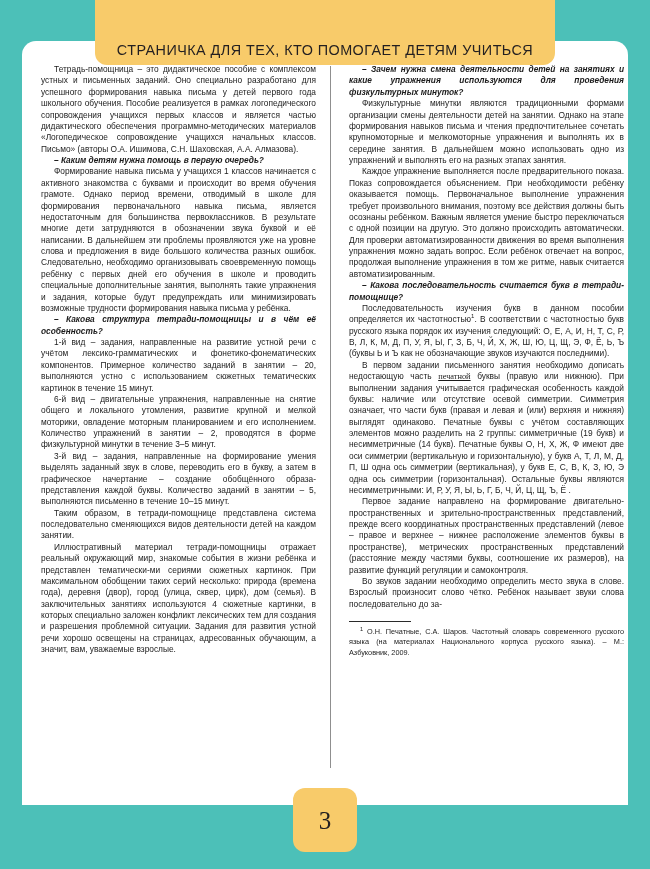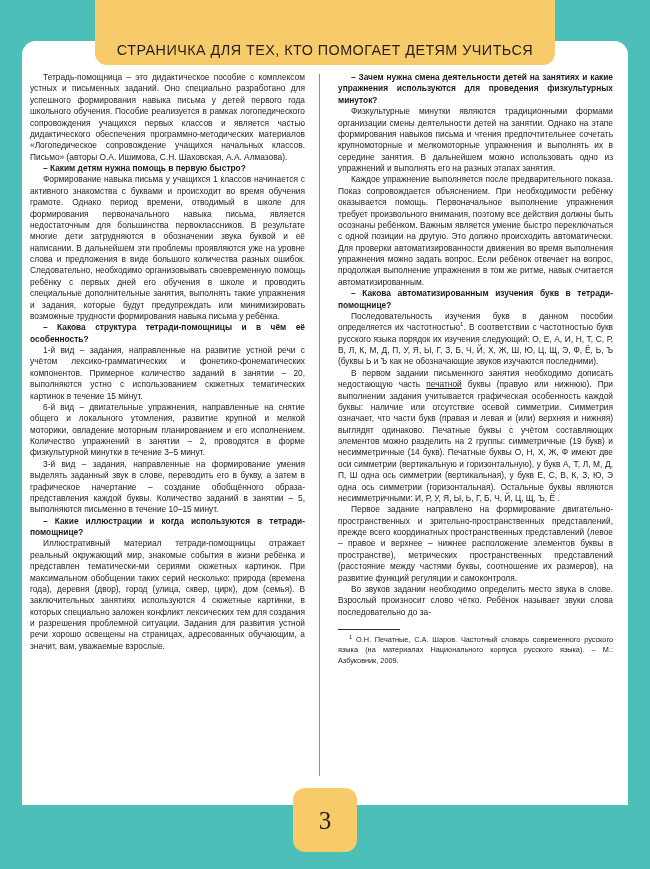--- a/index.html
+++ b/index.html
@@ -55,25 +55,26 @@
     font-weight: 400;
     white-space: nowrap;
     font-family: "Liberation Sans", sans-serif;
     margin-top: 19px;
   }
 
   
   #columns {
     position: absolute;
     left: 22px;
-    top: 72px;
+    top: 64px;
     width: 606px;
     height: 720px;
     display: flex;
     z-index: 3;
+    justify-content: flex-end;
   }
   .col {
     width: 289px;
     box-sizing: border-box;
     font-size: 8.35px;
     line-height: 1.365;
     color: #1c1c1c;
     text-align: justify;
     text-justify: inter-word;
     hyphens: manual;
@@ -89,23 +90,24 @@
     align-self: flex-start;
   }
 
   p {
     margin: 0;
     text-indent: 13px;
   }
   p.q {
     font-weight: bold;
     text-indent: 13px;
+    font-style: italic;
   }
   .em { }
-  .u { text-decoration: underline; }
+  .u { text-decoration: underline; font-family: Liberation Serif, serif; }
   sup.fn {
     font-size: 6px;
     vertical-align: super;
     line-height: 0;
   }
 
   
   #footnote {
     margin-top: 11px;
   }
@@ -157,38 +159,38 @@
   <div id="white-sheet"></div>
 
   <div id="header-banner">
     <div id="header-title">СТРАНИЧКА ДЛЯ ТЕХ, КТО ПОМОГАЕТ ДЕТЯМ УЧИТЬСЯ</div>
   </div>
 
   <div id="columns">
 
     <div class="col left" id="left-col">
         <p>Тетрадь-помощница – это дидактическое пособие с комплексом устных и письменных заданий. Оно специально разработано для успешного формирования навыка письма у детей первого года школьного обучения. Пособие реализуется в рамках логопедического сопровождения учащихся первых классов и является частью дидактического обеспечения программно-методических материалов «Логопедическое сопровождение учащихся начальных классов. Письмо» (авторы О.А. Ишимова, С.Н. Шаховская, А.А. Алмазова).</p>
-        <p class="q">– Каким детям нужна помощь в первую быстро?</p>
+        <p class="q">– Каким детям нужна помощь в первую очередь?</p>
         <p>Формирование навыка письма у учащихся 1 классов начинается с активного знакомства с буквами и происходит во время обучения грамоте. Однако период времени, отводимый в школе для формирования первоначального навыка письма, является недостаточным для большинства первоклассников. В результате многие дети затрудняются в обозначении звука буквой и её написании. В дальнейшем эти проблемы проявляются уже на уровне слова и предложения в виде большого количества разных ошибок. Следовательно, необходимо организовывать своевременную помощь ребёнку с первых дней его обучения в школе и проводить специальные дополнительные занятия, выполнять такие упражнения и задания, которые будут предупреждать или минимизировать возможные трудности формирования навыка письма у ребёнка.</p>
         <p class="q">– Какова структура тетради-помощницы и в чём её особенность?</p>
         <p><span class="em">1-й вид</span> – задания, направленные на развитие устной речи с учётом лексико-грамматических и фонетико-фонематических компонентов. Примерное количество заданий в занятии – 20, выполняются устно с использованием сюжетных тематических картинок в течение 15 минут.</p>
         <p><span class="em">6-й вид</span> – двигательные упражнения, направленные на снятие общего и локального утомления, развитие крупной и мелкой моторики, овладение моторным планированием и его исполнением. Количество упражнений в занятии – 2, проводятся в форме физкультурной минутки в течение 3–5 минут.</p>
         <p><span class="em">3-й вид</span> – задания, направленные на формирование умения выделять заданный звук в слове, переводить его в букву, а затем в графическое начертание – создание обобщённого образа-представления каждой буквы. Количество заданий в занятии – 5, выполняются письменно в течение 10–15 минут.</p>
-        <p class="q">– Какие иллюстрации и когда используются в тетради-помощнице?</p>
+        <p>Таким образом, в тетради-помощнице представлена система последовательно сменяющихся видов деятельности детей на каждом занятии.</p>
         <p>Иллюстративный материал тетради-помощницы отражает реальный окружающий мир, знакомые события в жизни ребёнка и представлен тематически-ми сериями сюжетных картинок. При максимальном обобщении таких серий несколько: природа (времена года), деревня (двор), город (улица, сквер, цирк), дом (семья). В заключительных занятиях используются 4 сюжетные картинки, в которых специально заложен конфликт лексических тем для создания и разрешения проблемной ситуации. Задания для развития устной речи хорошо освещены на страницах, адресованных обучающим, а значит, вам, уважаемые взрослые.</p>
       </div>
 
     <div id="col-divider"></div>
 
     <div class="col right" id="right-col">
       <div id="right-body">
           <p class="q">– Зачем нужна смена деятельности детей на занятиях и какие упражнения используются для проведения физкультурных минуток?</p>
           <p>Физкультурные минутки являются традиционными формами организации смены деятельности детей на занятии. Однако на этапе формирования навыков письма и чтения предпочтительнее сочетать крупномоторные и мелкомоторные упражнения и выполнять их в середине занятия. В дальнейшем можно использовать одно из упражнений и выполнять его на разных этапах занятия.</p>
           <p>Каждое упражнение выполняется после предварительного показа. Показ сопровождается объяснением. При необходимости ребёнку оказывается помощь. Первоначальное выполнение упражнения требует произвольного внимания, поэтому все действия должны быть осознаны ребёнком. Важным является умение быстро переключаться с одной позиции на другую. Это должно происходить автоматически. Для проверки автоматизированности движения во время выполнения упражнения можно задать вопрос. Если ребёнок отвечает на вопрос, продолжая выполнение упражнения в том же ритме, навык считается автоматизированным.</p>
-          <p class="q">– Какова автоматизированным изучения букв в тетради-помощнице?</p>
+          <p class="q">– Какова последовательность считается букв в тетради-помощнице?</p>
           <p>Последовательность изучения букв в данном пособии определяется их частотностью<sup class="fn">1</sup>. В соответствии с частотностью букв русского языка порядок их изучения следующий: О, Е, А, И, Н, Т, С, Р, В, Л, К, М, Д, П, У, Я, Ы, Г, З, Б, Ч, Й, Х, Ж, Ш, Ю, Ц, Щ, Э, Ф, Ё, Ь, Ъ (буквы Ь и Ъ как не обозначающие звуков изучаются последними).</p>
           <p>В первом задании письменного занятия необходимо дописать недостающую часть <span class="u">печатной</span> буквы (правую или нижнюю). При выполнении задания учитывается графическая особенность каждой буквы: наличие или отсутствие осевой симметрии. Симметрия означает, что части букв (правая и левая и (или) верхняя и нижняя) выглядят одинаково. Печатные буквы с учётом составляющих элементов можно разделить на 2 группы: симметричные (19 букв) и несимметричные (14 букв). Печатные буквы О, Н, Х, Ж, Ф имеют две оси симметрии (вертикальную и горизонтальную), у букв А, Т, Л, М, Д, П, Ш одна ось симметрии (вертикальная), у букв Е, С, В, К, З, Ю, Э одна ось симметрии (горизонтальная). Остальные буквы являются несимметричными: И, Р, У, Я, Ы, Ь, Г, Б, Ч, Й, Ц, Щ, Ъ, Ё .</p>
           <p>Первое задание направлено на формирование двигательно-пространственных и зрительно-пространственных представлений, прежде всего координатных пространственных представлений (левое – правое и верхнее – нижнее расположение элементов буквы в пространстве), метрических пространственных представлений (расстояние между частями буквы, соотношение их размеров), на развитие функций регуляции и самоконтроля.</p>
           <p>Во звуков задании необходимо определить место звука в слове. Взрослый произносит слово чётко. Ребёнок называет звуки слова последовательно до за-</p>
         </div>
       <div id="footnote">
         <div id="footnote-rule"></div>
         <div id="footnote-text"><span class="fn-marker">1</span>&nbsp;<span class="em">О.Н. Печатные, С.А. Шаров</span>. Частотный словарь современного русского языка (на материалах Национального корпуса русского языка). – М.: Азбуковник, 2009.</div>
       </div>
     </div>

